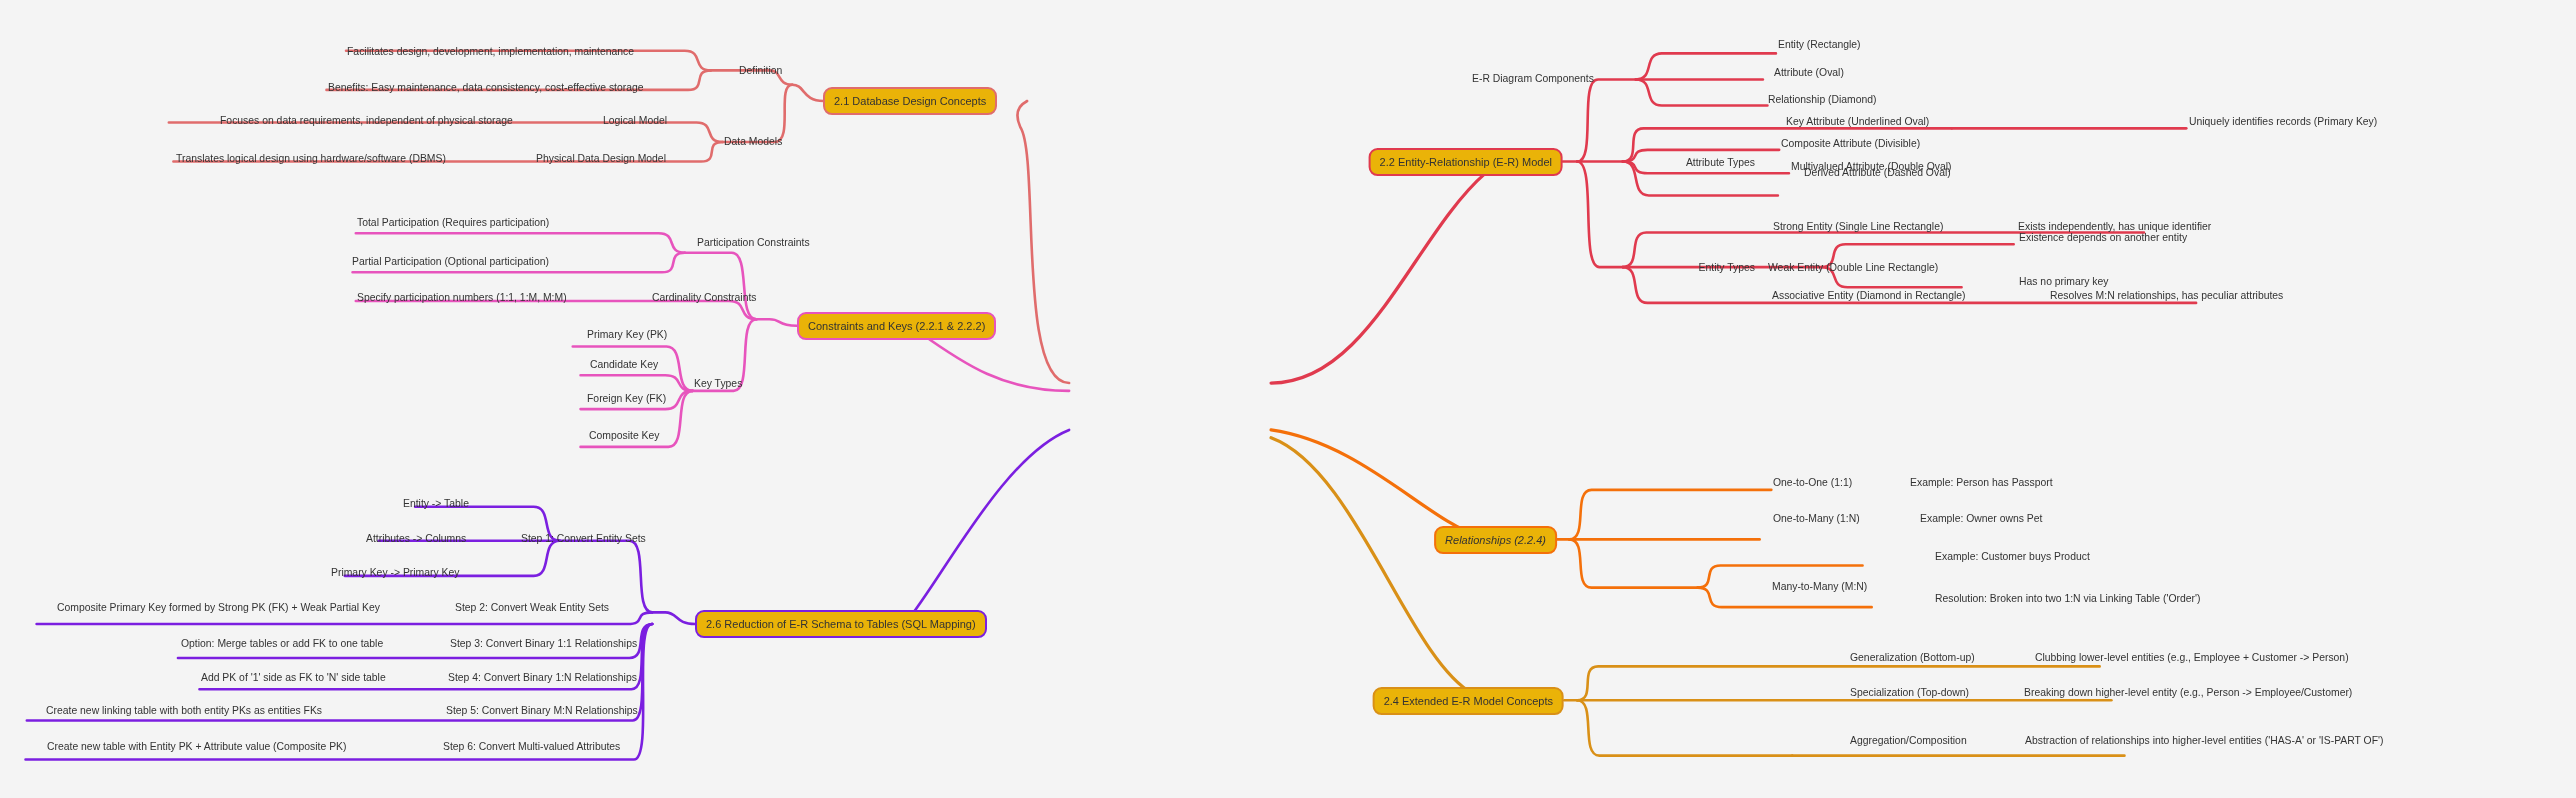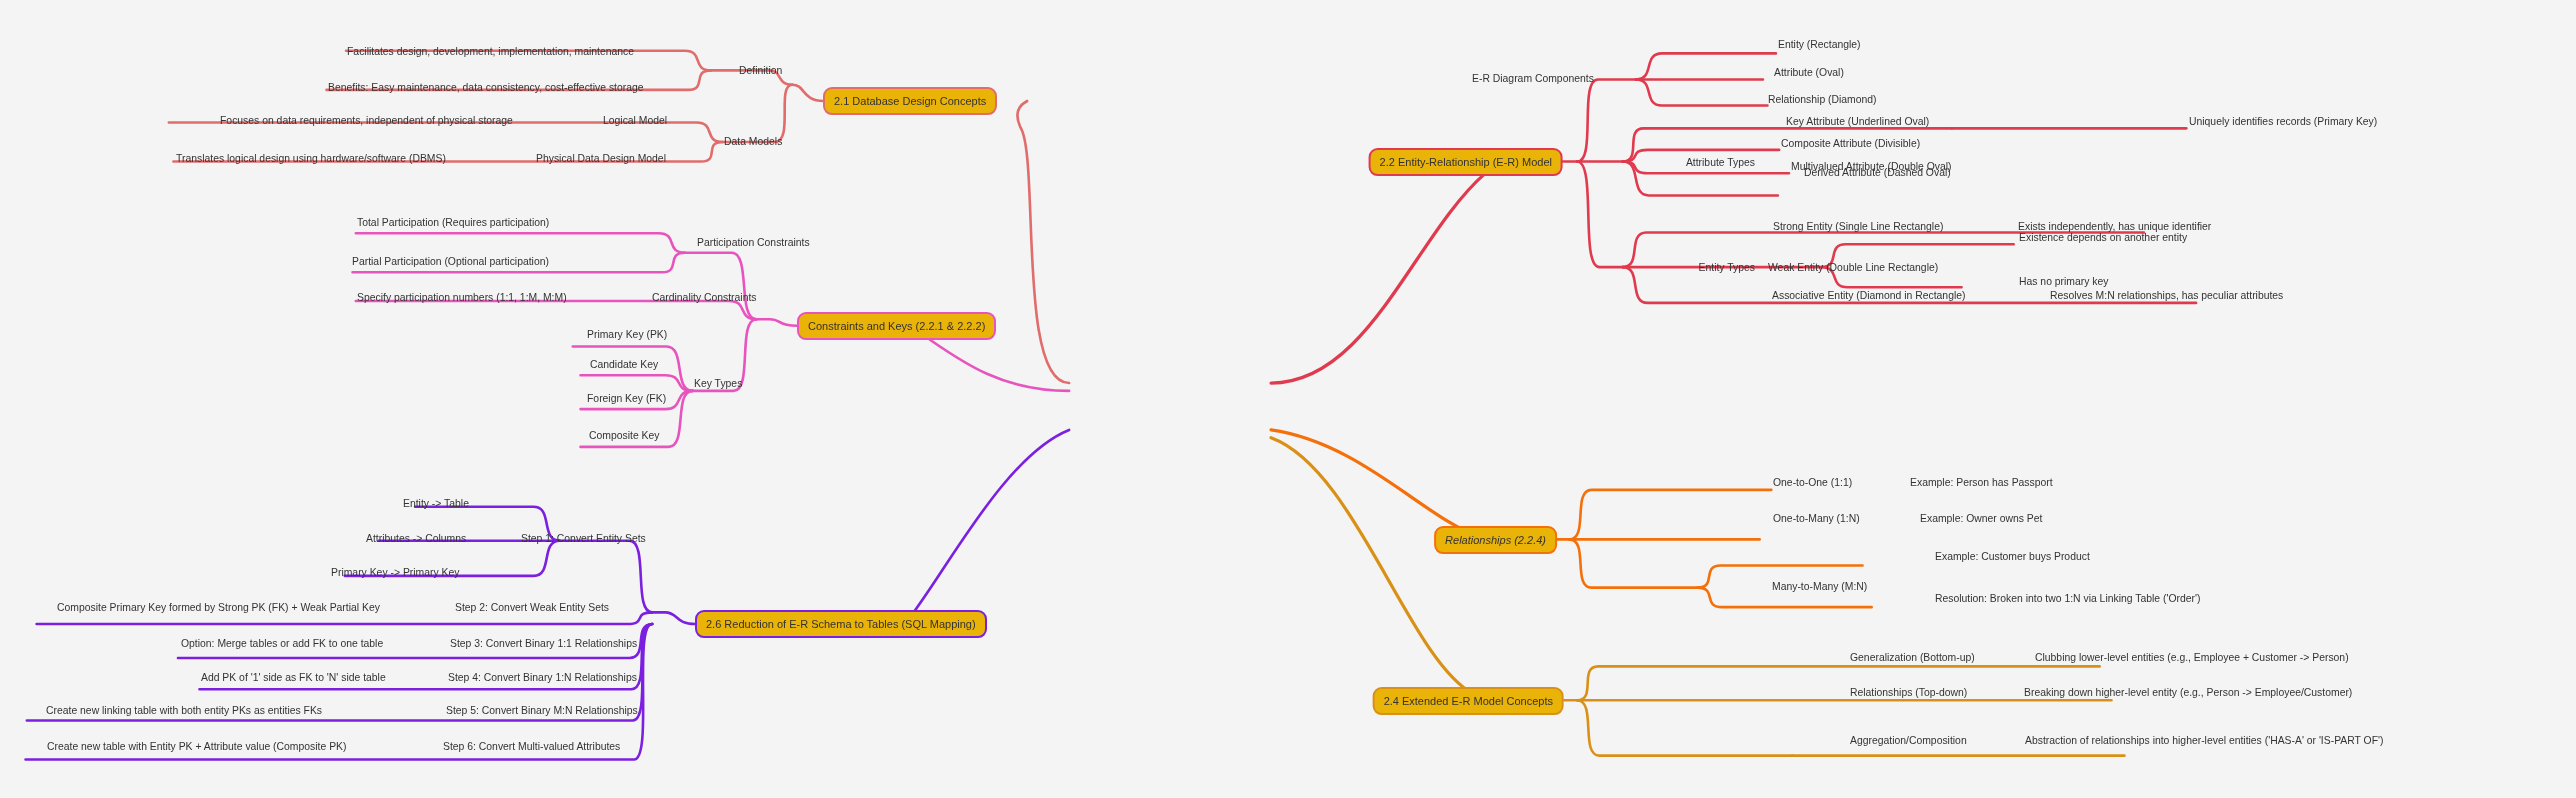--- a/index.html
+++ b/index.html
@@ -208,19 +208,19 @@
   <div class="node leaf" style="left:1773px;top:518px;">One-to-Many (1:N)</div>
   <div class="node leaf" style="left:1920px;top:518px;">Example: Owner owns Pet</div>
   <div class="node leaf" style="left:1772px;top:566px;margin-top:20px;">Many-to-Many (M:N)</div>
   <div class="node leaf" style="left:1935px;top:556px;">Example: Customer buys Product</div>
   <div class="node leaf" style="left:1935px;top:598px;">Resolution: Broken into two 1:N via Linking Table ('Order')</div>
 
   <div class="node pill" style="left:1564px;top:701px;border-color:#d99017;transform:translate(-100%,-50%);">2.4 Extended E-R Model Concepts</div>
 
   <div class="node leaf" style="left:1850px;top:657px;">Generalization (Bottom-up)</div>
   <div class="node leaf" style="left:2035px;top:657px;">Clubbing lower-level entities (e.g., Employee + Customer -&gt; Person)</div>
-  <div class="node leaf" style="left:1850px;top:692px;">Relationships (Top-down)</div>
+  <div class="node leaf" style="left:1850px;top:692px;">Specialization (Top-down)</div>
   <div class="node leaf" style="left:2024px;top:692px;">Breaking down higher-level entity (e.g., Person -&gt; Employee/Customer)</div>
   <div class="node leaf" style="left:1850px;top:740px;">Aggregation/Composition</div>
   <div class="node leaf wrap" style="left:2025px;top:740px;width:404px;">Abstraction of relationships into higher-level entities ('HAS-A' or 'IS-PART OF')</div>
 
 </div>
 
 
 </body></html>

